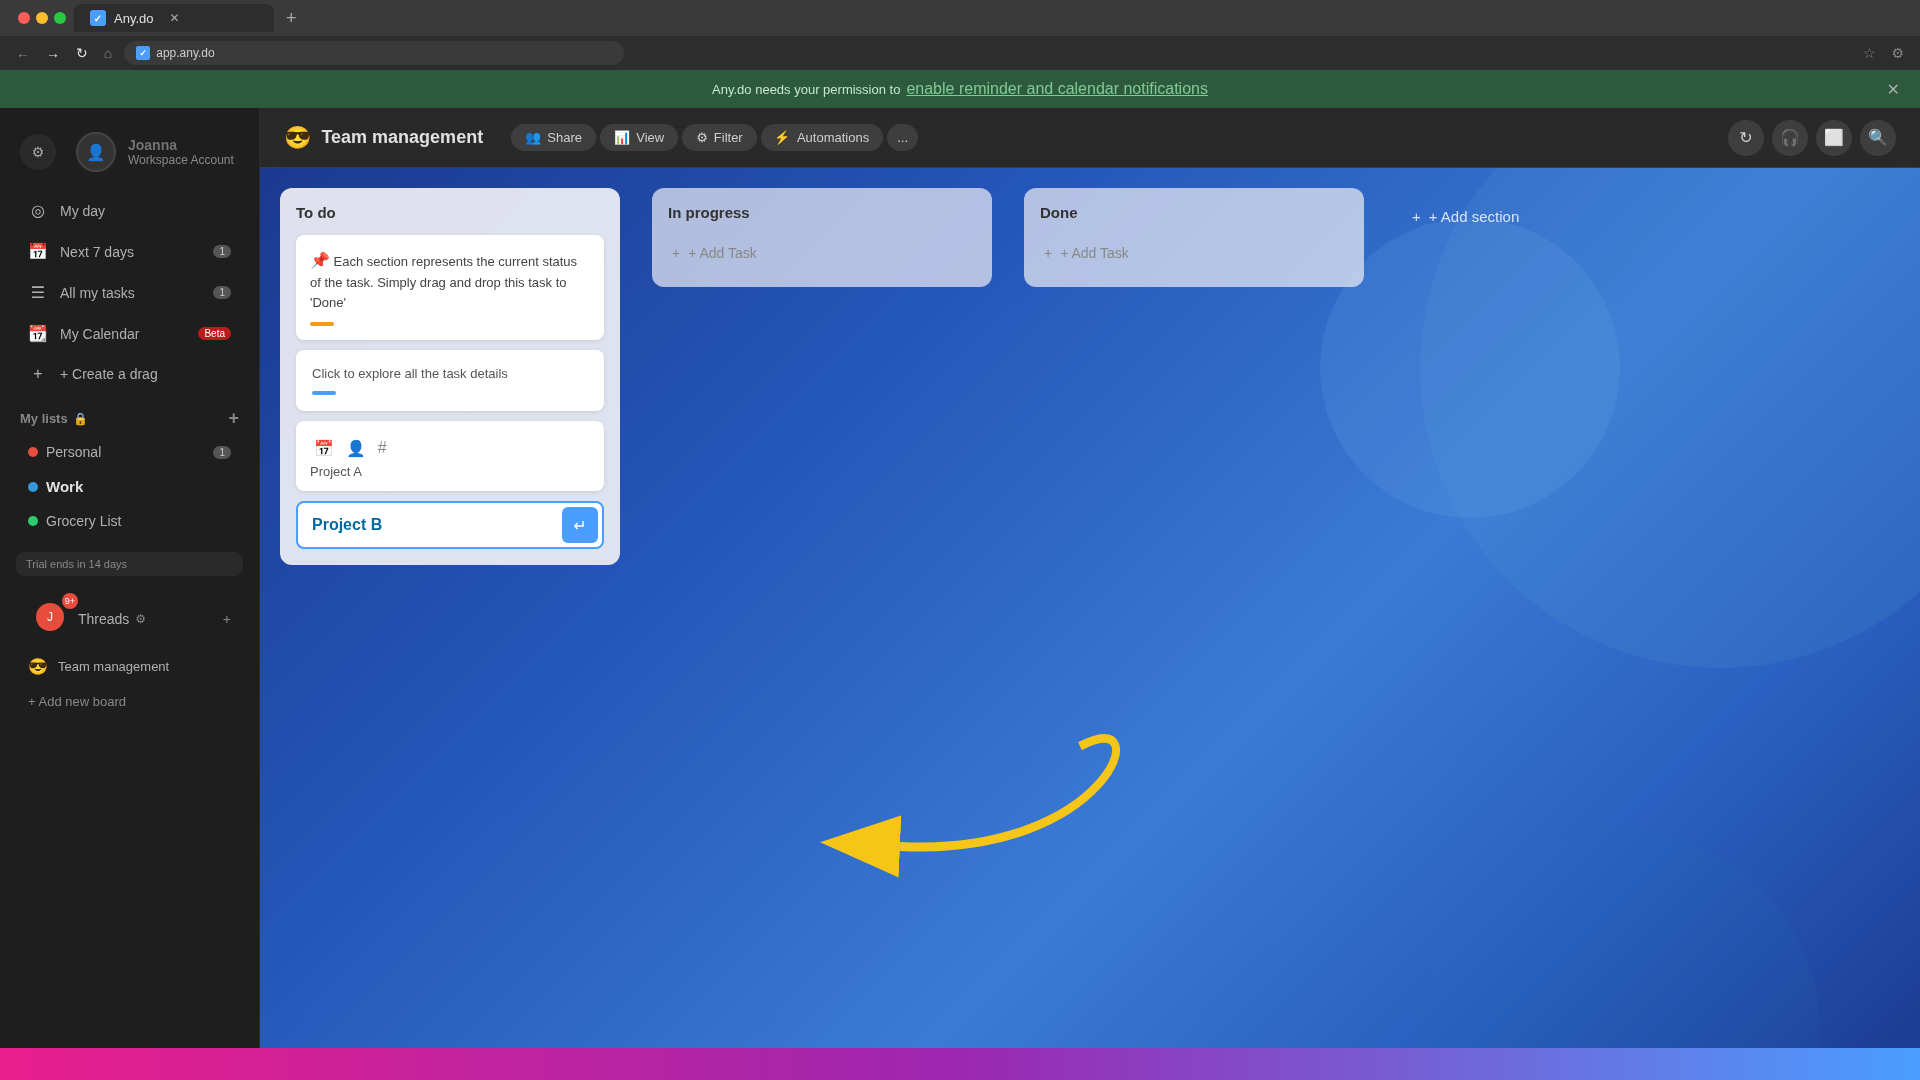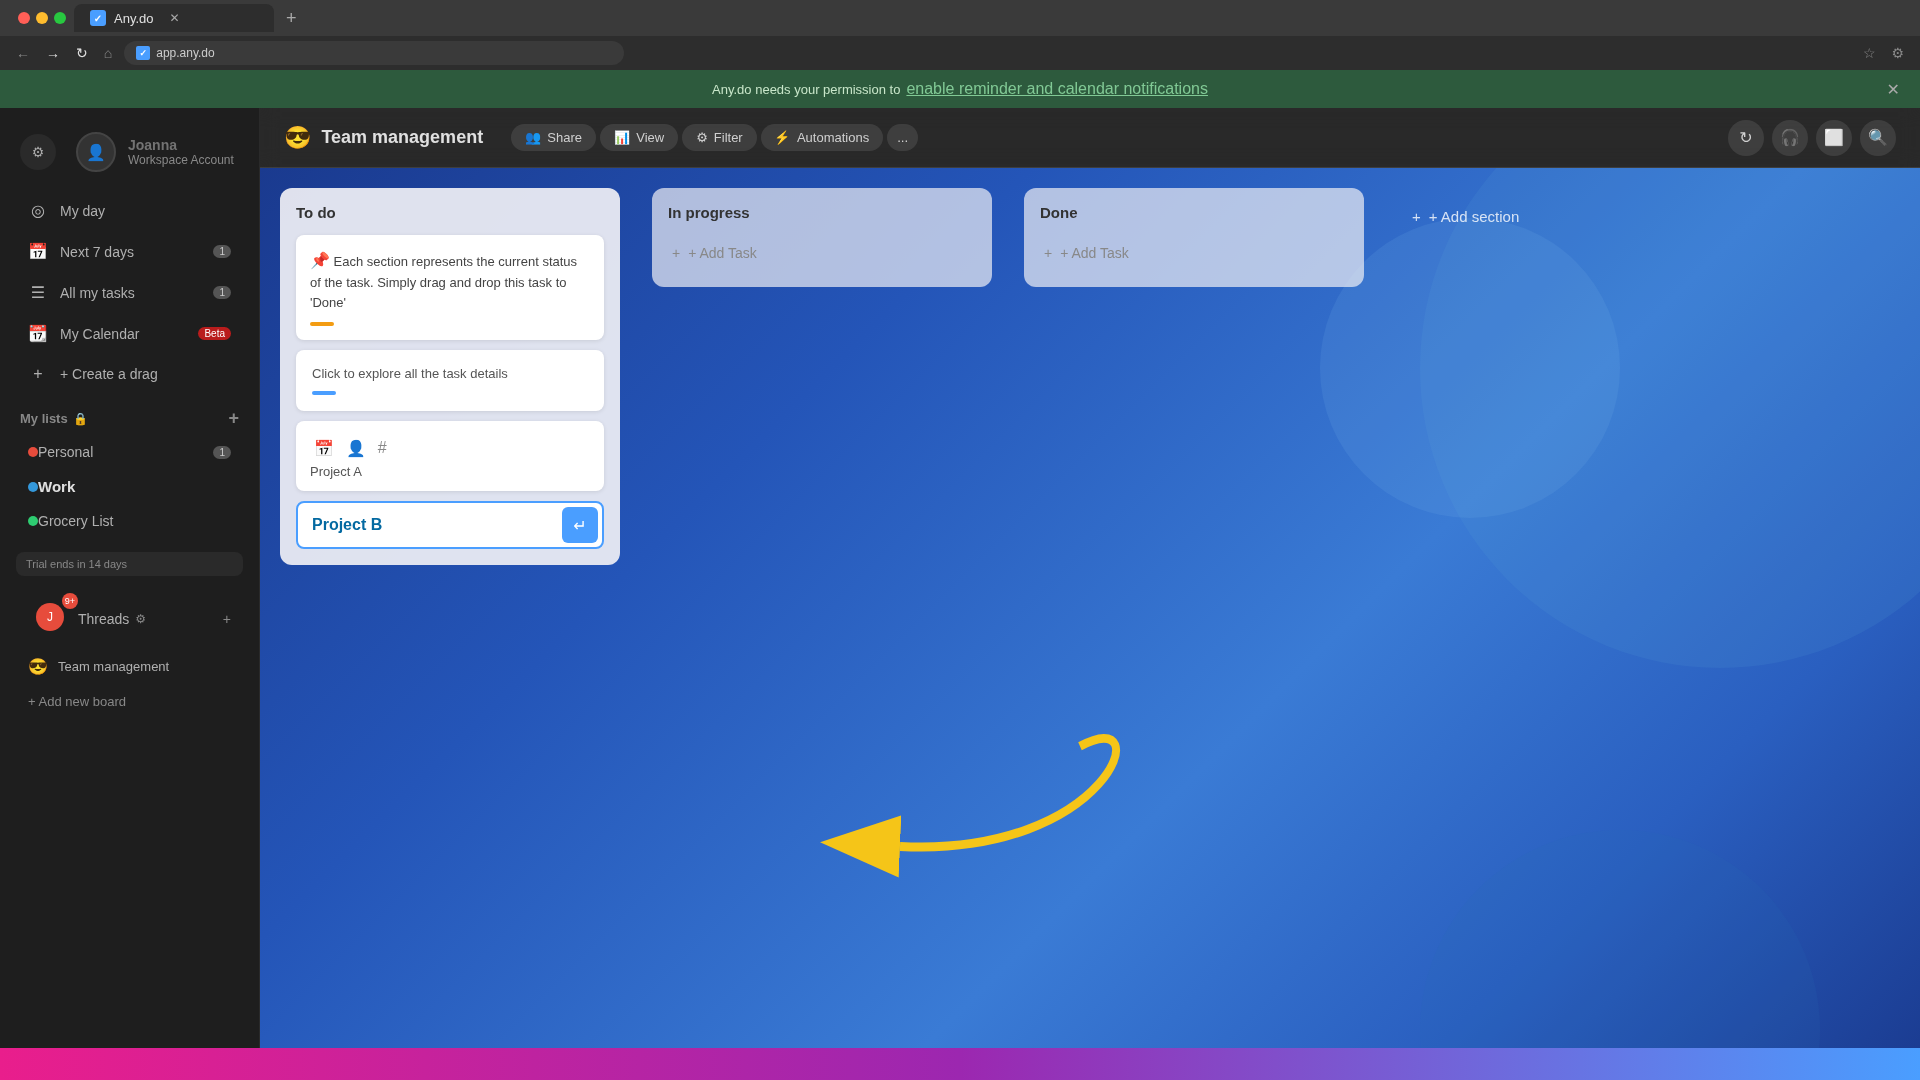--- a/index.html
+++ b/index.html
@@ -43,21 +43,21 @@
     .user-sub { color: #888; font-size: 12px; }
     .gear-icon { width: 36px; height: 36px; border-radius: 50%; background: #2a2a2a; display: flex; align-items: center; justify-content: center; color: #aaa; font-size: 14px; cursor: pointer; margin-right: 8px; }
 
     .nav-item { display: flex; align-items: center; gap: 12px; padding: 9px 20px; cursor: pointer; color: #b0b0b0; font-size: 14px; border-radius: 8px; margin: 0 8px; }
     .nav-icon { font-size: 16px; width: 20px; text-align: center; }
     .badge { background: #555; color: #ccc; font-size: 10px; padding: 1px 6px; border-radius: 10px; margin-left: auto; }
 
     .section-header { display: flex; align-items: center; padding: 12px 20px 4px; color: #888; font-size: 13px; font-weight: 600; }
     .section-add { margin-left: auto; color: #888; cursor: pointer; font-size: 18px; }
 
-    .list-item { display: flex; align-items: center; gap: 0; padding: 7px 20px; cursor: pointer; color: #b0b0b0; font-size: 14px; border-radius: 8px; margin: 0 8px; }
+    .list-item { display: flex; align-items: center; gap: 8px; padding: 7px 20px; cursor: pointer; color: #b0b0b0; font-size: 14px; border-radius: 8px; margin: 0 8px; }
     .list-dot { width: 10px; height: 10px; border-radius: 50%; }
 
     .trial-banner { margin: 12px 16px; padding: 6px 10px; background: #2a2a2a; border-radius: 8px; color: #888; font-size: 11px; }
     .board-item { display: flex; align-items: center; gap: 10px; padding: 7px 20px; cursor: pointer; color: #b0b0b0; font-size: 13px; border-radius: 8px; margin: 0 8px; }
     .board-emoji { font-size: 16px; }
 
     .add-view-btn { display: flex; align-items: center; gap: 8px; padding: 7px 20px; color: #888; font-size: 13px; cursor: pointer; margin: 0 8px; }
 
     
     .main-content { flex: 1; display: flex; flex-direction: column; overflow: hidden; position: relative; }

